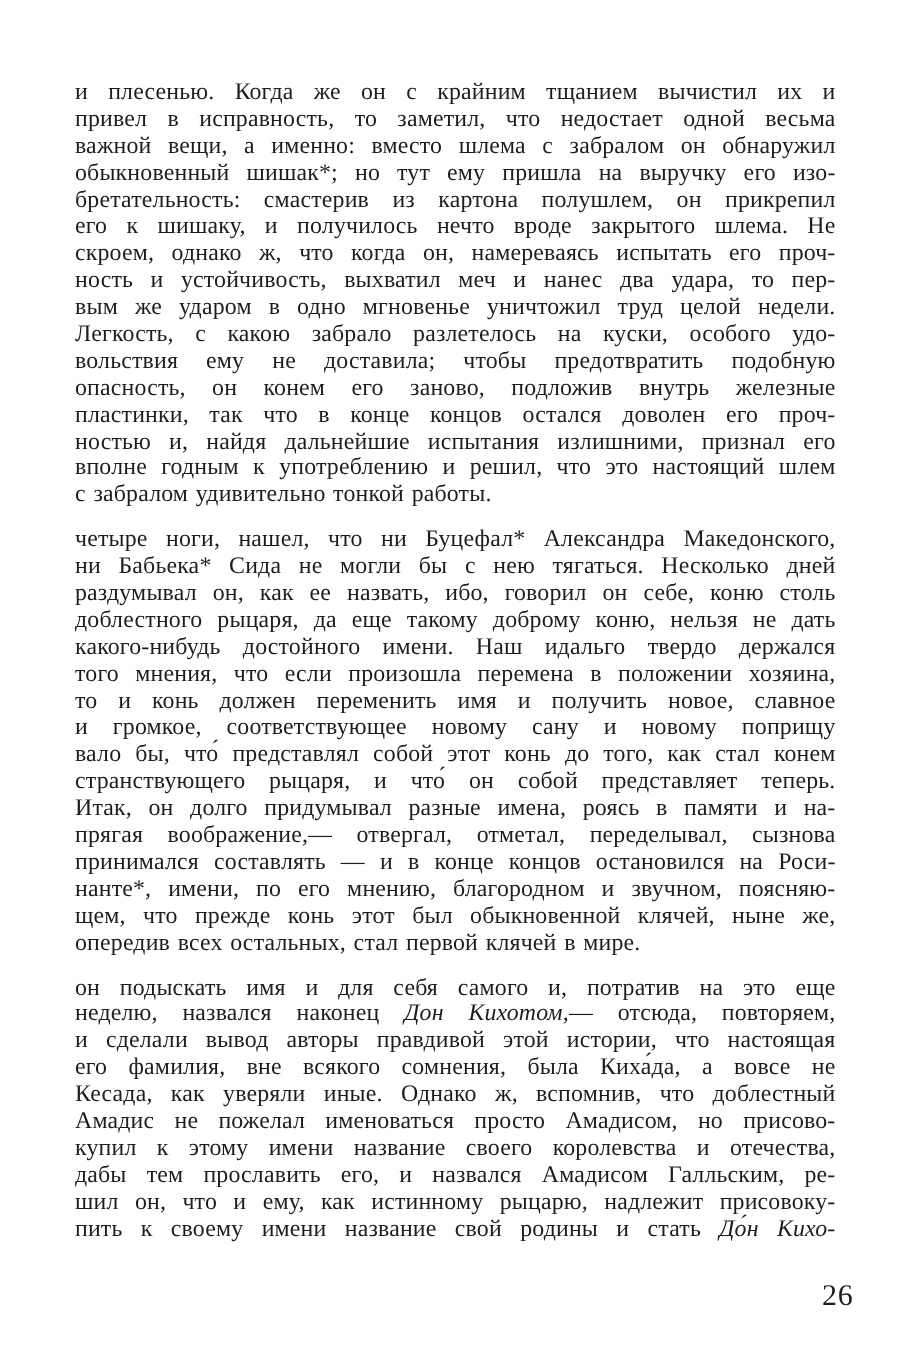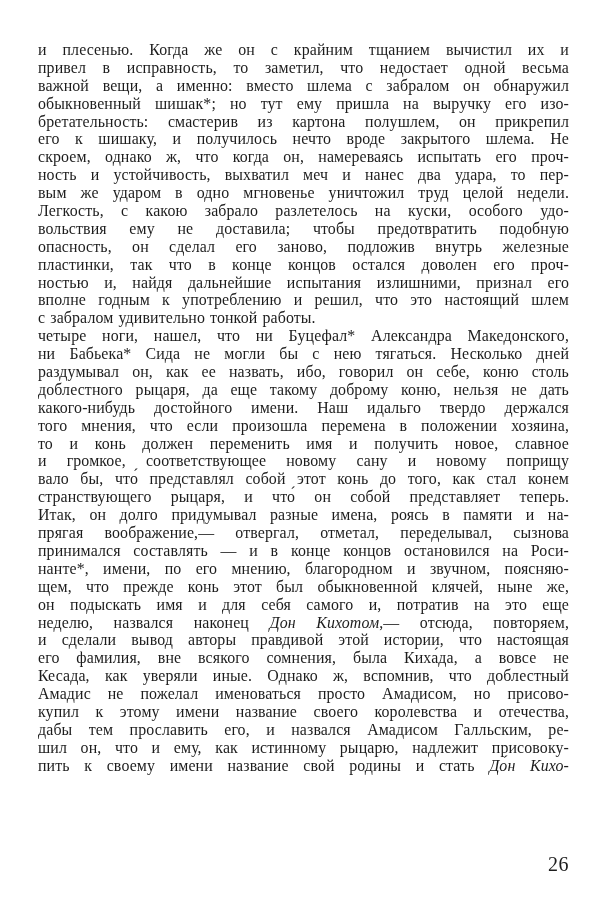--- a/index.html
+++ b/index.html
@@ -16,21 +16,21 @@
     font-family: "Liberation Serif", "DejaVu Serif", serif;
     color: #1d1d1d;
   }
   .text-block {
     position: absolute;
     left: 38px;
     top: 41px;
     width: 531px;
   }
   .paragraph {
-    margin: 0;
+    margin: 12px;
     padding: 0;
   }
   .line {
     font-size: 15.9px;
     line-height: 17.9px;
     letter-spacing: 0.12px;
     word-spacing: 1px;
     text-align: justify;
     text-align-last: justify;
     white-space: normal;
@@ -68,21 +68,21 @@
         <div class="line">привел в исправность, то заметил, что недостает одной весьма</div>
         <div class="line">важной вещи, а именно: вместо шлема с забралом он обнаружил</div>
         <div class="line">обыкновенный шишак*; но тут ему пришла на выручку его изо-</div>
         <div class="line">бретательность: смастерив из картона полушлем, он прикрепил</div>
         <div class="line">его к шишаку, и получилось нечто вроде закрытого шлема. Не</div>
         <div class="line">скроем, однако ж, что когда он, намереваясь испытать его проч-</div>
         <div class="line">ность и устойчивость, выхватил меч и нанес два удара, то пер-</div>
         <div class="line">вым же ударом в одно мгновенье уничтожил труд целой недели.</div>
         <div class="line">Легкость, с какою забрало разлетелось на куски, особого удо-</div>
         <div class="line">вольствия ему не доставила; чтобы предотвратить подобную</div>
-        <div class="line">опасность, он сделал его заново, подложив внутрь железные</div>
+        <div class="line">опасность, он конем его заново, подложив внутрь железные</div>
         <div class="line">пластинки, так что в конце концов остался доволен его проч-</div>
         <div class="line">ностью и, найдя дальнейшие испытания излишними, признал его</div>
         <div class="line">вполне годным к употреблению и решил, что это настоящий шлем</div>
         <div class="line flush">с забралом удивительно тонкой работы.</div>
       </div>
       <div class="paragraph">
         <div class="line">четыре ноги, нашел, что ни Буцефал* Александра Македонского,</div>
         <div class="line">ни Бабьека* Сида не могли бы с нею тягаться. Несколько дней</div>
         <div class="line">раздумывал он, как ее назвать, ибо, говорил он себе, коню столь</div>
         <div class="line">доблестного рыцаря, да еще такому доброму коню, нельзя не дать</div>
@@ -90,20 +90,21 @@
         <div class="line">того мнения, что если произошла перемена в положении хозяина,</div>
         <div class="line">то и конь должен переменить имя и получить новое, славное</div>
         <div class="line">и громкое, соответствующее новому сану и новому поприщу</div>
         <div class="line">вало бы, что́ представлял собой этот конь до того, как стал конем</div>
         <div class="line">странствующего рыцаря, и что́ он собой представляет теперь.</div>
         <div class="line">Итак, он долго придумывал разные имена, роясь в памяти и на-</div>
         <div class="line">прягая воображение,— отвергал, отметал, переделывал, сызнова</div>
         <div class="line">принимался составлять — и в конце концов остановился на Роси-</div>
         <div class="line">нанте*, имени, по его мнению, благородном и звучном, поясняю-</div>
         <div class="line">щем, что прежде конь этот был обыкновенной клячей, ныне же,</div>
+        <div class="line flush">опередив всех остальных, стал первой клячей в мире.</div>
       </div>
       <div class="paragraph">
         <div class="line">он подыскать имя и для себя самого и, потратив на это еще</div>
         <div class="line"><span>неделю, назвался наконец </span><span class="it">Дон Кихотом</span><span>,— отсюда, повторяем,</span></div>
         <div class="line">и сделали вывод авторы правдивой этой истории, что настоящая</div>
         <div class="line">его фамилия, вне всякого сомнения, была Киха́да, а вовсе не</div>
         <div class="line">Кесада, как уверяли иные. Однако ж, вспомнив, что доблестный</div>
         <div class="line">Амадис не пожелал именоваться просто Амадисом, но присово-</div>
         <div class="line">купил к этому имени название своего королевства и отечества,</div>
         <div class="line">дабы тем прославить его, и назвался Амадисом Галльским, ре-</div>

